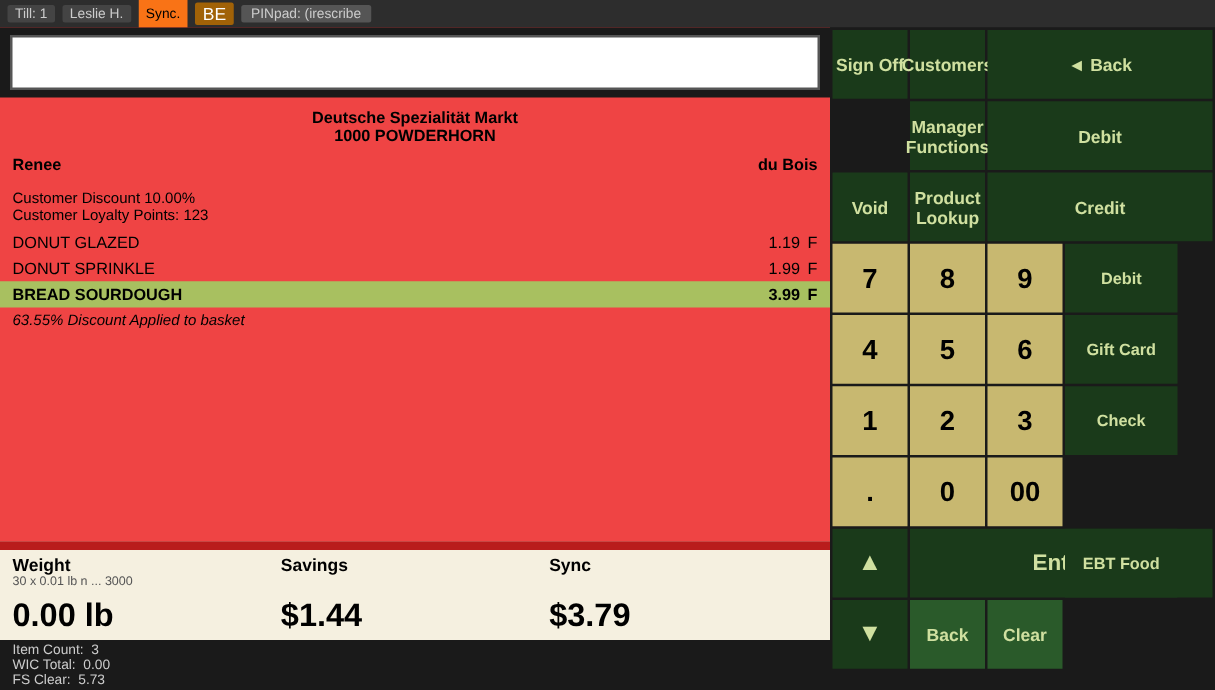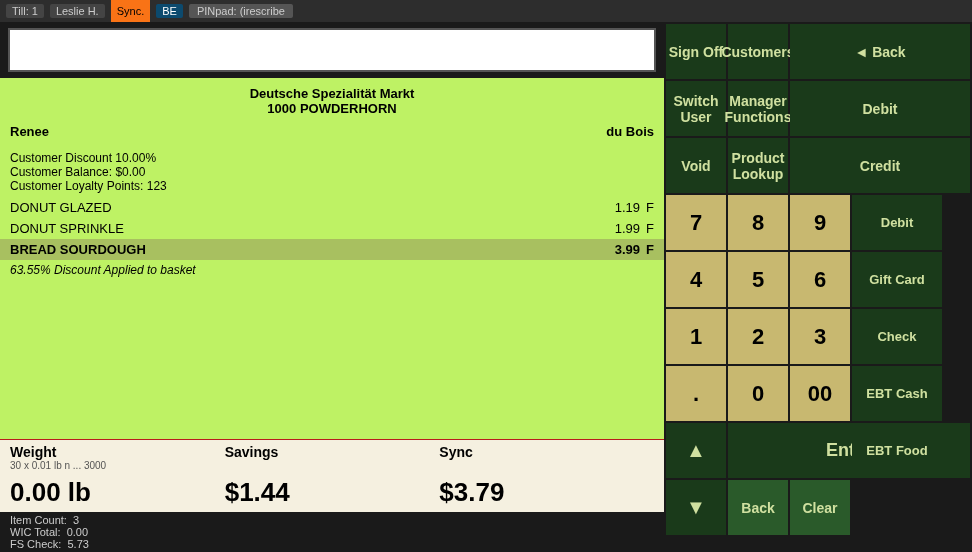--- a/index.html
+++ b/index.html
@@ -28,44 +28,44 @@
       border-radius: 2px;
     }
     .top-bar-sync {
       background: #f97316;
       color: #000;
       font-size: 11px;
       padding: 15px 6px;
       border-radius: 2px;
     }
     .top-bar-be {
-      background: #0c4a6e;
+      background: #a16207;
       color: #fff;
-      font-size: 11px;
+      font-size: 14px;
       padding: 1px 6px;
       border-radius: 2px;
     }
     .top-bar-pin {
       background: #555;
       color: #ccc;
       font-size: 11px;
       padding: 1px 8px;
       border-radius: 2px;
     }
 
     
     #main {
       display: flex;
       height: 530px;
     }
 
     
     #left-panel {
       flex: 1;
-      background: #bef264;
+      background: #ef4444;
       display: flex;
       flex-direction: column;
       padding: 0;
       position: relative;
     }
 
     
     #barcode-area {
       background: #1a1a1a;
       padding: 6px 8px;
@@ -128,21 +128,21 @@
     .discount-row {
       padding: 3px 10px;
       font-size: 12px;
       color: #000;
       font-style: italic;
     }
 
     
     #footer {
       background: #f5f0e0;
-      border-top: 1px solid #b91c1c;
+      border-top: 7px solid #b91c1c;
     }
     #footer-labels {
       display: flex;
       padding: 4px 10px;
       gap: 0;
     }
     .footer-col {
       flex: 1;
     }
     .footer-label {
@@ -272,21 +272,20 @@
       <div>Deutsche Spezialität Markt</div>
       <div>1000 POWDERHORN</div>
     </div>
 
     <div id="customer-info">
       <div id="customer-name-row">
         <span>Renee</span>
         <span>du Bois</span>
       </div>
       <div>Customer Discount 10.00%</div>
-      <div>Customer Balance: $0.00</div>
       <div>Customer Loyalty Points: 123</div>
     </div>
 
     <div id="items-list">
       <div class="item-row">
         <span>DONUT GLAZED</span>
         <span class="item-price">
           <span>1.19</span>
           <span>F</span>
         </span>
@@ -329,35 +328,34 @@
       <div id="footer-bottom">
         <span>
           <span>Item Count:</span>
           &nbsp;<span>3</span>
         </span>
         <span>
           <span>WIC Total:</span>
           &nbsp;<span>0.00</span>
         </span>
         <span>
-          <span>FS Check:</span>
+          <span>FS Clear:</span>
           &nbsp;<span>5.73</span>
         </span>
       </div>
     </div>
 
   </div>
 
   <div id="right-panel">
 
     <button class="btn btn-dark-green btn-sign-off" style="grid-column:1;grid-row:1;">Sign Off</button>
     <button class="btn btn-dark-green btn-customers" style="grid-column:2;grid-row:1;">Customers</button>
     <button class="btn btn-dark-green btn-back" style="grid-column:3/span2;grid-row:1;">◄ Back</button>
 
-    <button class="btn btn-dark-green btn-switch-user" style="grid-column:1;grid-row:2;">Switch User</button>
     <button class="btn btn-dark-green btn-manager" style="grid-column:2;grid-row:2;">Manager Functions</button>
     <button class="btn btn-dark-green btn-cash" style="grid-column:3/span2;grid-row:2;">Debit</button>
 
     <button class="btn btn-dark-green btn-void" style="grid-column:1;grid-row:3;">Void</button>
     <button class="btn btn-dark-green btn-product-lookup" style="grid-column:2;grid-row:3;">Product Lookup</button>
     <button class="btn btn-dark-green btn-credit" style="grid-column:3/span2;grid-row:3;">Credit</button>
 
     <button class="btn btn-num" style="grid-column:1;grid-row:4;">7</button>
     <button class="btn btn-num" style="grid-column:2;grid-row:4;">8</button>
     <button class="btn btn-num" style="grid-column:3;grid-row:4;">9</button>
@@ -369,21 +367,20 @@
     <button class="btn btn-action" style="grid-column:4;grid-row:5;">Gift Card</button>
 
     <button class="btn btn-num" style="grid-column:1;grid-row:6;">1</button>
     <button class="btn btn-num" style="grid-column:2;grid-row:6;">2</button>
     <button class="btn btn-num" style="grid-column:3;grid-row:6;">3</button>
     <button class="btn btn-action" style="grid-column:4;grid-row:6;">Check</button>
 
     <button class="btn btn-num" style="grid-column:1;grid-row:7;">.</button>
     <button class="btn btn-num" style="grid-column:2;grid-row:7;">0</button>
     <button class="btn btn-num" style="grid-column:3;grid-row:7;">00</button>
-    <button class="btn btn-action" style="grid-column:4;grid-row:7;">EBT Cash</button>
 
     <button class="btn btn-arrow" style="grid-column:1;grid-row:8;">▲</button>
     <button class="btn btn-enter" style="grid-column:2/span2;grid-row:8;">Enter</button>
     <button class="btn btn-action" style="grid-column:4;grid-row:8;">EBT Food</button>
 
     <button class="btn btn-arrow" style="grid-column:1;grid-row:9;">▼</button>
     <button class="btn btn-back-clear" style="grid-column:2;grid-row:9;">Back</button>
     <button class="btn btn-back-clear" style="grid-column:3;grid-row:9;">Clear</button>
 
   </div>

